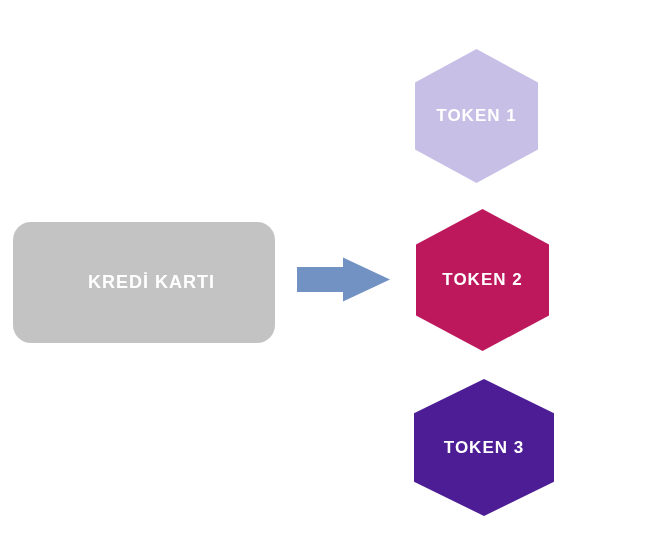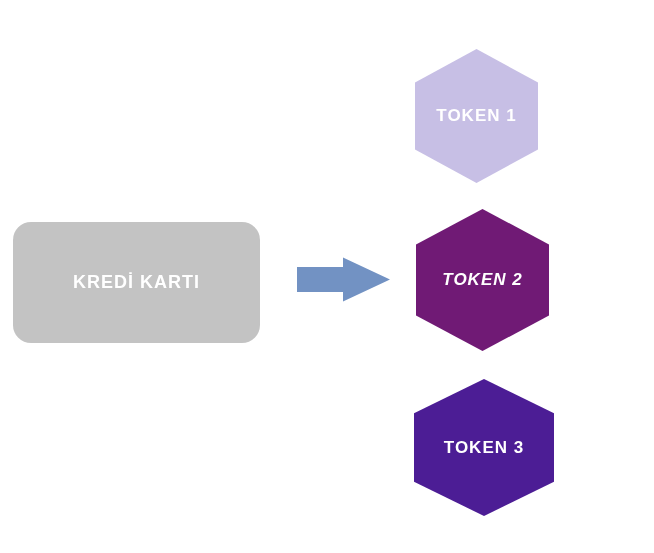--- a/index.html
+++ b/index.html
@@ -51,35 +51,35 @@
   }
   .hex-1 { left: 415px; top: 49px;  width: 123px; height: 134px; }
   .hex-2 { left: 416px; top: 209px; width: 133px; height: 142px; }
   .hex-3 { left: 414px; top: 379px; width: 140px; height: 137px; }
 </style>
 </head>
 <body>
 
 <div class="canvas">
 
-  <div class="card-box shape-label" style="background-color: rgb(195, 195, 195); color: rgb(255, 255, 255);">
+  <div class="card-box shape-label" style="background-color: rgb(195, 195, 195); color: rgb(255, 255, 255); padding-left: 15px;">
     <span>KREDİ KARTI</span>
   </div>
 
   <div class="arrow-wrap">
     <svg width="95" height="45" viewBox="0 0 95 45">
       <polygon points="1,10 47,10 47,0.5 94,22.5 47,44.5 47,35 1,35" fill="#7292c3"></polygon>
     </svg>
   </div>
 
   <div class="hex hex-1 shape-label" style="background-color: rgb(199, 191, 229); color: rgb(255, 255, 255);">
     <span>TOKEN 1</span>
   </div>
 
-  <div class="hex hex-2 shape-label" style="background-color: #701a75; color: rgb(255, 255, 255); font-style: italic;">
+  <div class="hex hex-2 shape-label" style="background-color: #be185d; color: rgb(255, 255, 255);">
     <span>TOKEN 2</span>
   </div>
 
   <div class="hex hex-3 shape-label" style="background-color: #4c1d95; color: rgb(255, 255, 255);">
     <span>TOKEN 3</span>
   </div>
 
 </div>
 
 </body></html>

